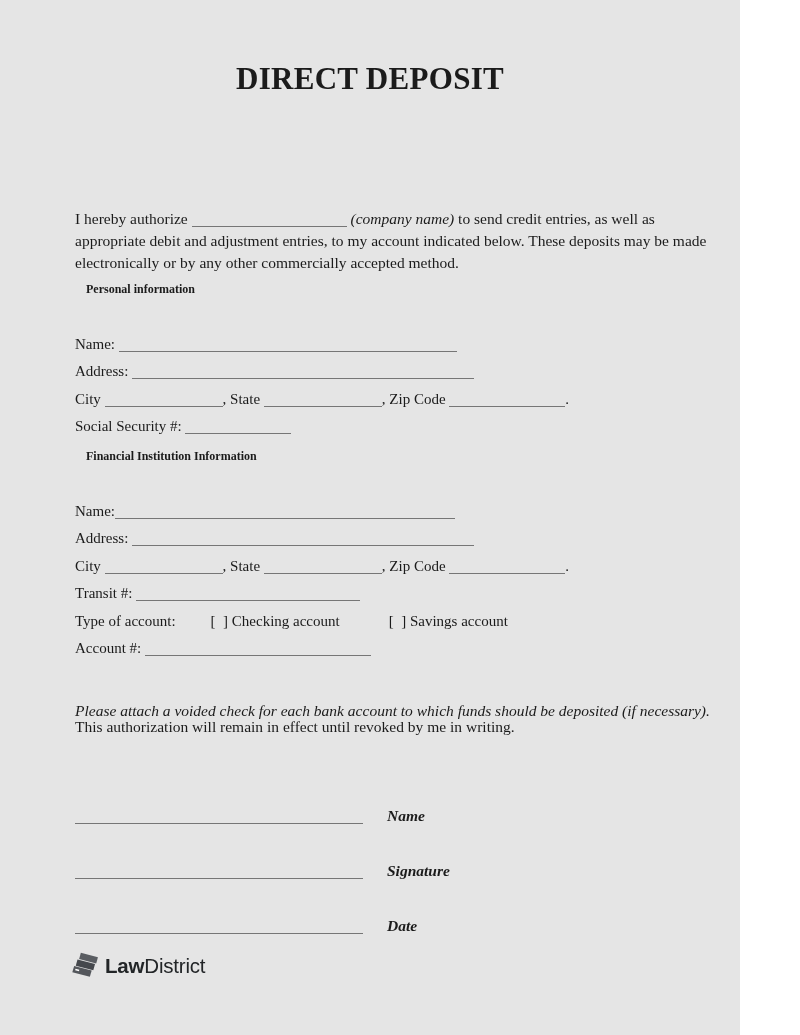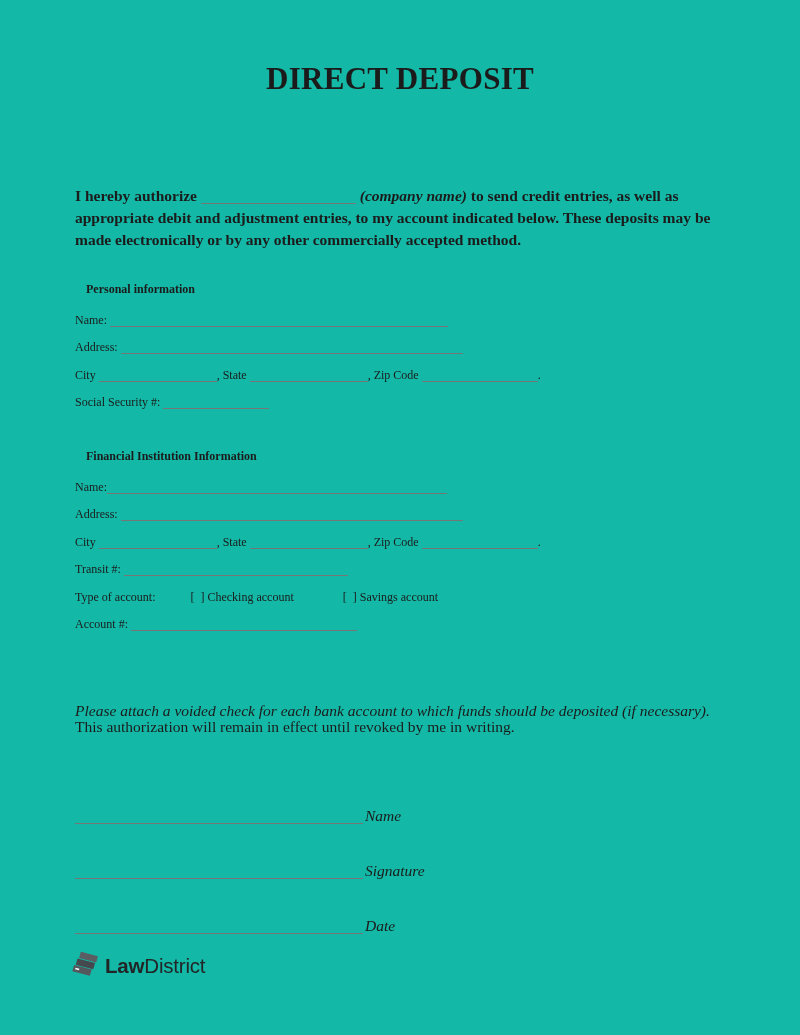--- a/index.html
+++ b/index.html
@@ -1,52 +1,52 @@
 <!DOCTYPE html>
 <html><head>
 <meta charset="utf-8">
 <style>
   html,body{margin:0;padding:0;background:#ffffff;}
-  .page{position:relative;width:800px;height:1035px;background:#14b8a6;
+  .page{position:relative;width:740px;height:1035px;background:#e5e5e5;
         font-family:"Liberation Serif",serif;color:#1b1b1b;overflow:hidden;}
 
   .title{position:absolute;top:60px;left:0;width:100%;text-align:center;
          font-weight:bold;font-size:31px;line-height:37.5px;letter-spacing:.3px;}
 
-  .intro{position:absolute;top:169px;left:75px;width:652px;
-         font-size:15.5px;line-height:22.4px;font-weight:bold;}
+  .intro{position:absolute;top:192px;left:75px;width:652px;
+         font-size:15.5px;line-height:22.4px;}
 
   .italic{font-style:italic;}
 
   .blank{display:inline-block;border-bottom:1px solid #767676;height:13px;vertical-align:-3px;}
 
   .section-h{position:absolute;left:86px;font-size:12px;font-weight:bold;}
   #personal-h{top:282px;}
   #financial-h{top:449px;}
 
-  .rows{position:absolute;left:75px;font-size:12px;}
+  .rows{position:absolute;left:75px;font-size:15px;margin-top:24px;}
   #personal-rows{top:307px;}
   #financial-rows{top:474px;}
   .row{line-height:27.4px;white-space:nowrap;}
 
   .cb-checking{margin-left:35px;}
   .cb-savings{margin-left:49px;}
 
   .note{position:absolute;left:75px;font-size:15.5px;}
   #note-voided{top:702px;width:690px;font-style:italic;}
   #note-revoke{top:718px;}
 
   .sig-row{position:absolute;left:75px;font-size:15.5px;line-height:22px;white-space:nowrap;}
   #sig-name{top:805px;}
   #sig-signature{top:860px;}
   #sig-date{top:915px;}
   .sig-blank{width:288px;}
-  .sig-label{font-style:italic;margin-left:2px;}
+  .sig-label{font-style:italic;margin-left:24px;font-weight:bold;}
 
-  .footer{position:absolute;left:70px;top:950px;display:flex;align-items:flex-start;gap:5px;
+  .footer{position:absolute;left:70px;top:950px;display:flex;align-items:center;gap:5px;
           font-family:"Liberation Sans",sans-serif;}
   .brand{font-size:20.5px;color:#222527;letter-spacing:-0.2px;line-height:32px;}
   .brand b{font-weight:700;}
 </style>
 </head>
 <body>
 
 <div class="page">
 
   <div class="title">

